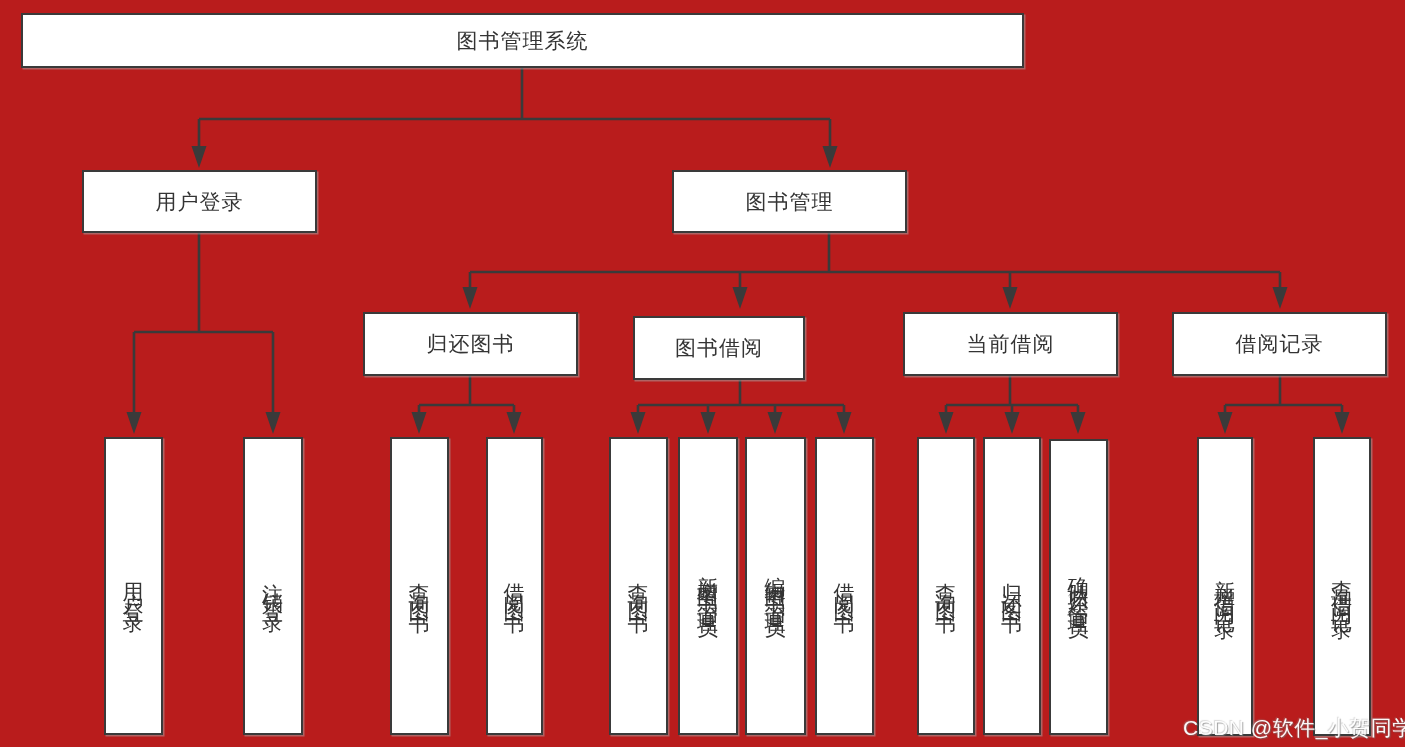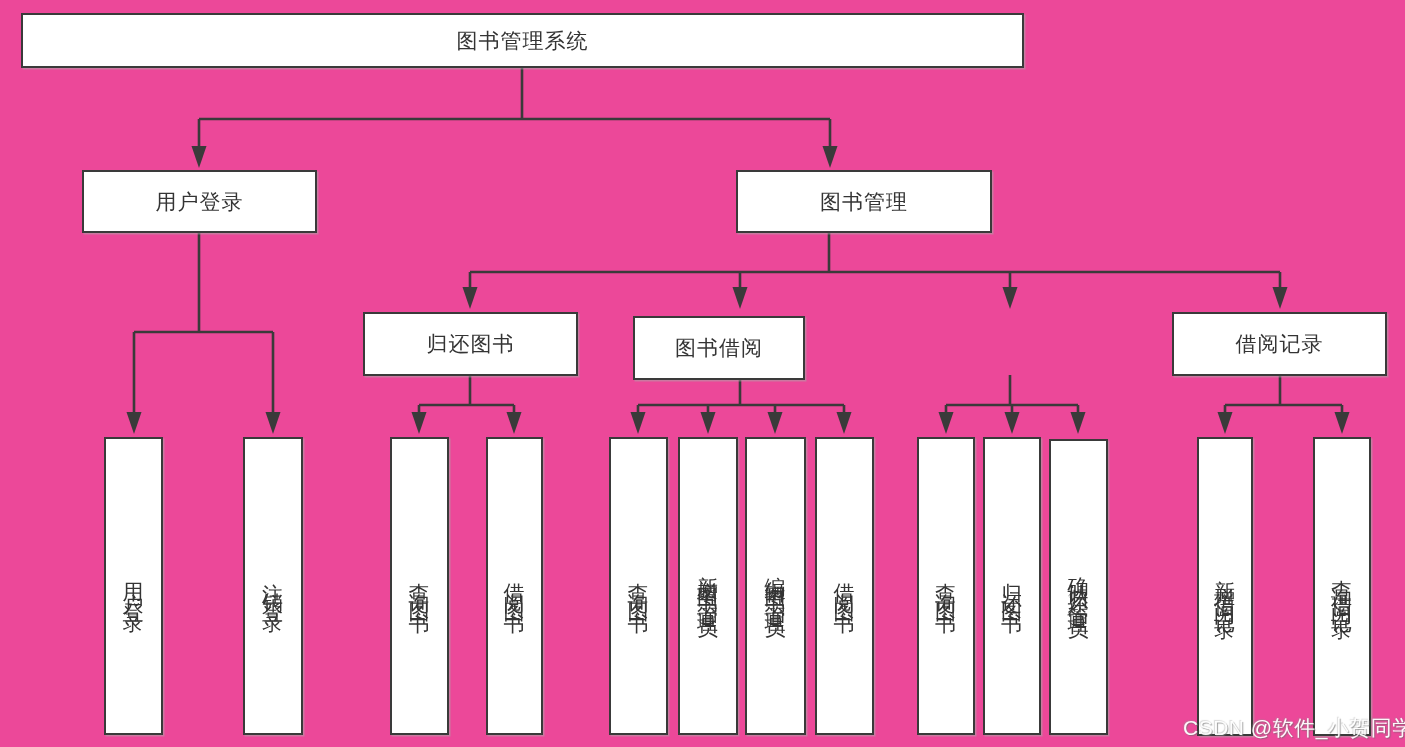--- a/index.html
+++ b/index.html
@@ -1,17 +1,17 @@
 <!DOCTYPE html>
 <html><head>
 <meta charset="utf-8">
 <style>
   html,body{margin:0;padding:0;background:#fff;}
   .stage{
-    position:relative;width:1405px;height:747px;background:#ec4899;
+    position:relative;width:1405px;height:747px;background:#b91c1c;
     font-family:"Liberation Sans",sans-serif;overflow:hidden;
   }
   .wires{position:absolute;left:0;top:0;width:1405px;height:747px;}
   .wires path{stroke:#3a3a3a;stroke-width:2.6;fill:none;}
   .wires polygon{fill:#3a3a3a;stroke:none;}
   .box{
     position:absolute;box-sizing:border-box;background:#ffffff;
     border:2.5px solid #3a3a3a;
     display:flex;align-items:center;justify-content:center;
     box-shadow:1.5px 1.5px 0 rgba(170,170,170,.5);
@@ -83,29 +83,32 @@
     </g>
   </svg>
 
   <div class="box h" style="left:21px;top:13px;width:1003px;height:55px">
     <span class="lbl">图书管理系统</span>
   </div>
 
   <div class="box h" style="left:82px;top:170px;width:235px;height:63px">
     <span class="lbl">用户登录</span>
   </div>
-  <div class="box h" style="left:736px;top:170px;width:256px;height:63px">
+  <div class="box h" style="left:672px;top:170px;width:235px;height:63px">
     <span class="lbl">图书管理</span>
   </div>
 
   <div class="box h" style="left:363px;top:312px;width:215px;height:64px">
     <span class="lbl">归还图书</span>
   </div>
   <div class="box h" style="left:633px;top:316px;width:172px;height:64px">
     <span class="lbl">图书借阅</span>
+  </div>
+  <div class="box h" style="left:903px;top:312px;width:215px;height:64px">
+    <span class="lbl">当前借阅</span>
   </div>
   <div class="box h" style="left:1172px;top:312px;width:215px;height:64px">
     <span class="lbl">借阅记录</span>
   </div>
 
   <div class="box v" style="left:104px;top:437px;width:59px;height:298px">
     <span class="lbl">用户登录</span>
   </div>
   <div class="box v" style="left:243px;top:437px;width:60px;height:298px">
     <span class="lbl">注销登录</span>

